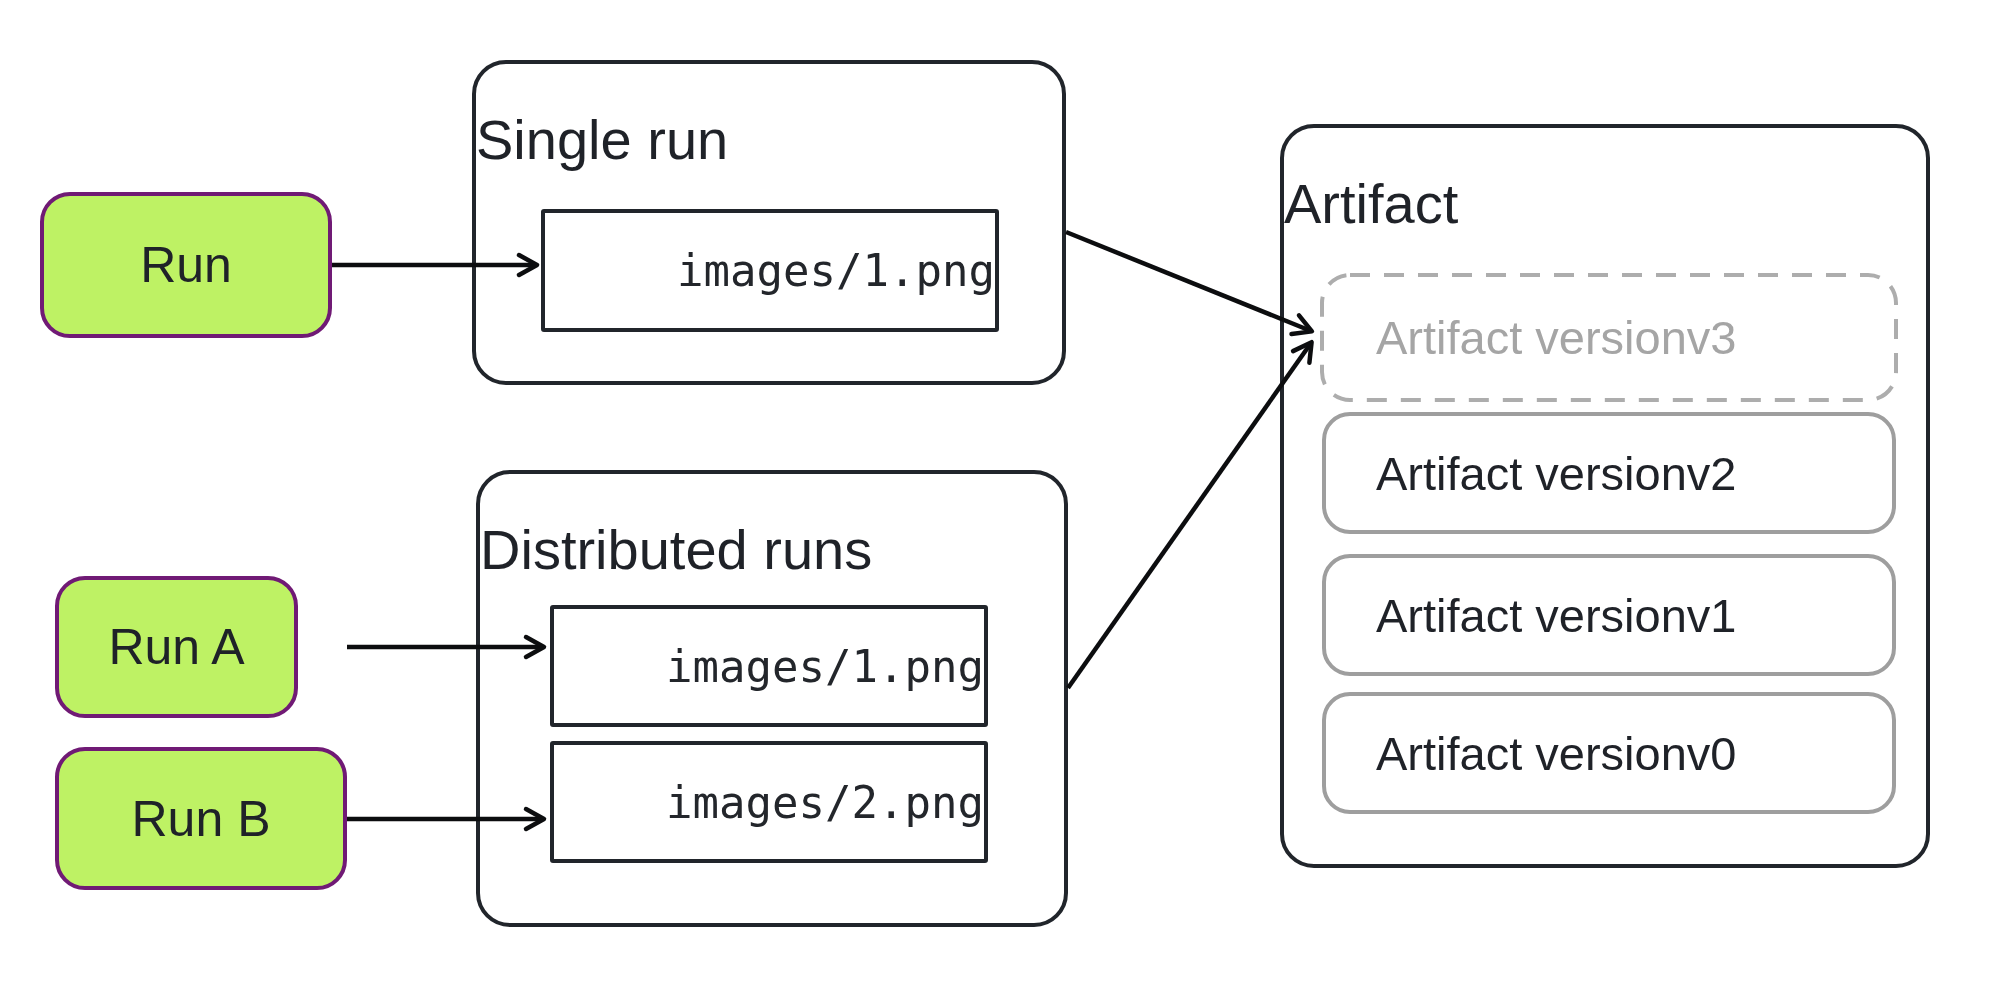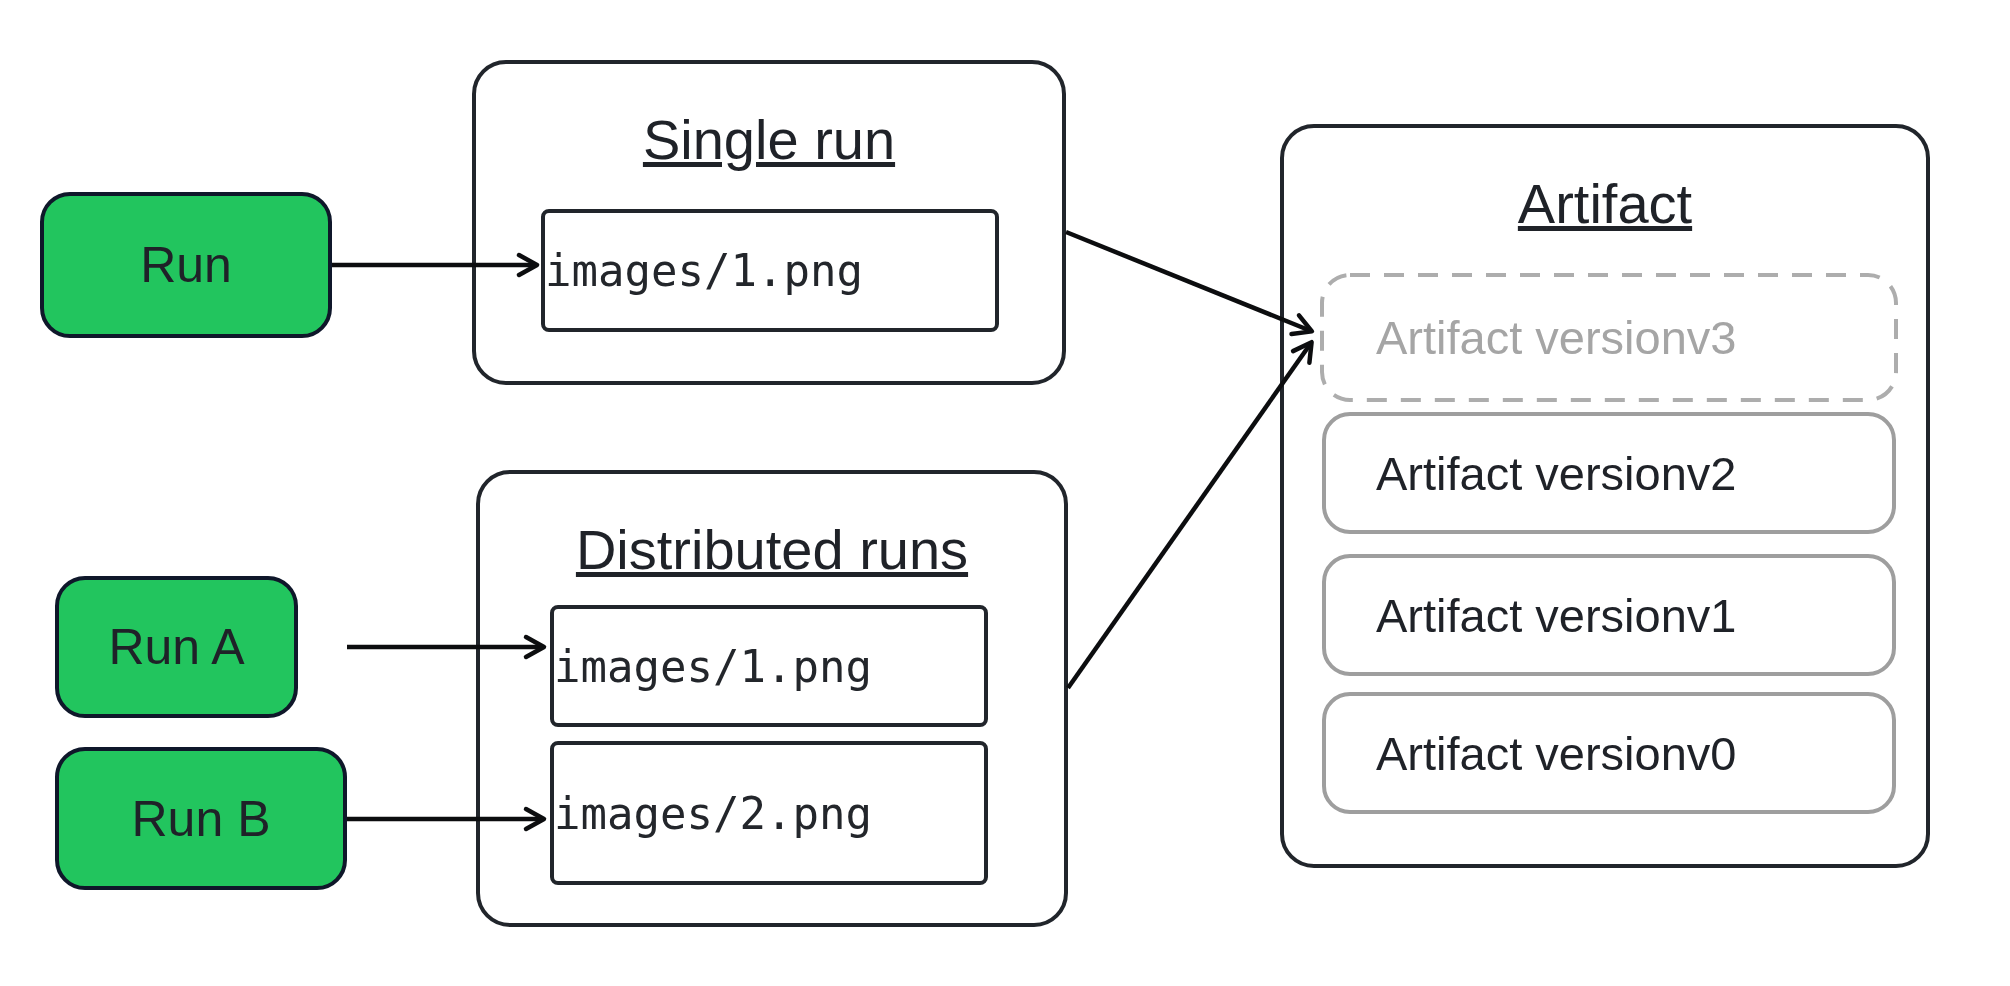--- a/index.html
+++ b/index.html
@@ -9,57 +9,56 @@
     height: 986px;
     background: #ffffff;
     font-family: "Liberation Sans", "DejaVu Sans", sans-serif;
     color: #1f2228;
     overflow: hidden;
   }
   
   .node {
     position: absolute;
     box-sizing: border-box;
-    border: 4px solid #0f172a;
+    border: 4px solid #701a75;
     border-radius: 30px;
-    background: #22c55e;
+    background: #bef264;
     display: flex;
     align-items: center;
     justify-content: center;
     font-size: 50px;
   }
   
   .group {
     position: absolute;
     box-sizing: border-box;
     border: 4px solid #21252b;
     border-radius: 34px;
     background: #ffffff;
   }
   .group-title {
     position: absolute;
     left: 0;
     top: 46px;
     width: 100%;
-    text-align: center;
+    text-align: left;
     font-size: 56px;
     line-height: 60px;
     white-space: nowrap;
-    text-decoration: underline;
   }
   
   .filebox {
     position: absolute;
     box-sizing: border-box;
     border: 4px solid #21252b;
-    border-radius: 8px;
+    border-radius: 3px;
     background: #ffffff;
     display: flex;
     align-items: center;
-    justify-content: flex-start;
+    justify-content: flex-end;
     font-family: "DejaVu Sans Mono", "Liberation Mono", monospace;
     font-size: 44px;
     color: #23262b;
   }
   
   .vbox {
     position: absolute;
     left: 1322px;
     width: 574px;
     box-sizing: border-box;
@@ -109,21 +108,21 @@
   <div class="filebox" style="left:541px; top:209px; width:458px; height:123px;">
     <span>images/1.png</span>
   </div>
 
   <div class="group" style="left:476px; top:470px; width:592px; height:457px;">
     <div class="group-title">Distributed runs</div>
   </div>
   <div class="filebox" style="left:550px; top:605px; width:438px; height:122px;">
     <span>images/1.png</span>
   </div>
-  <div class="filebox" style="left:550px; top:741px; width:438px; height:144px;">
+  <div class="filebox" style="left:550px; top:741px; width:438px; height:122px;">
     <span>images/2.png</span>
   </div>
 
   <div class="group" style="left:1280px; top:124px; width:650px; height:744px;">
     <div class="group-title">Artifact</div>
   </div>
 
   <div class="vbox pending" style="top:275px; height:125px;">
     <span>Artifact version</span>
     <span>v3</span>

